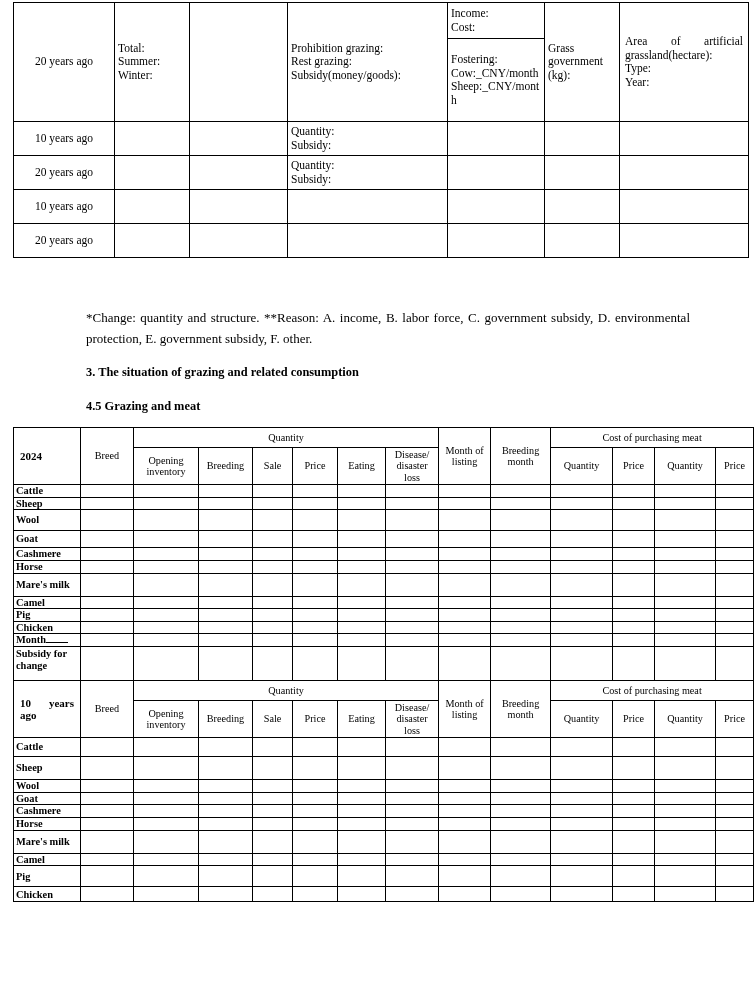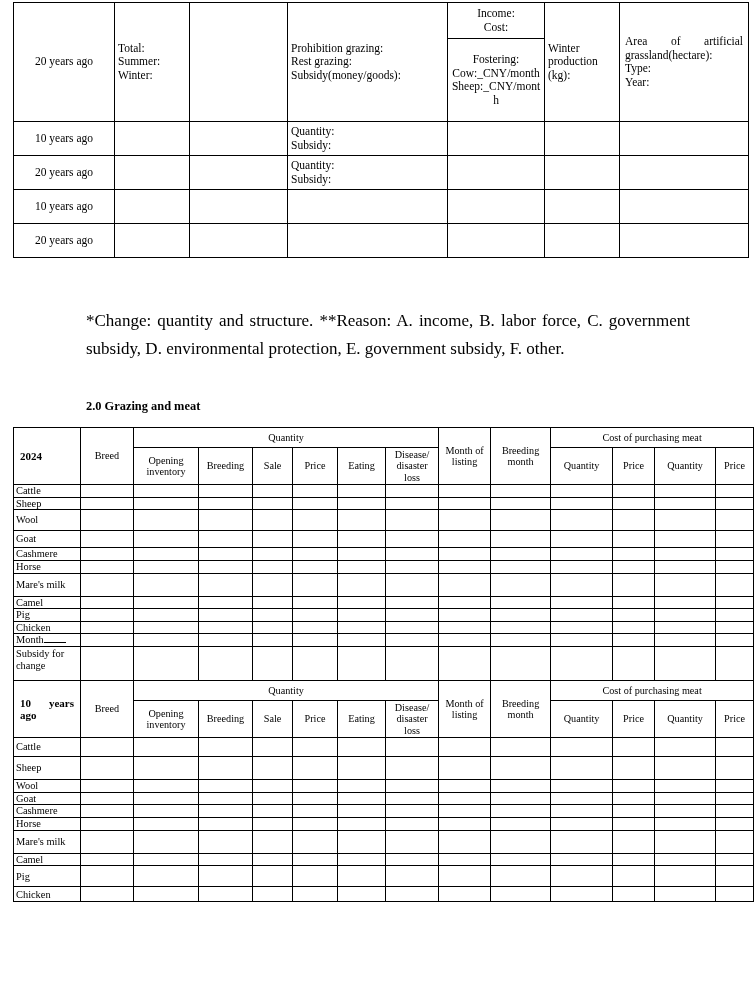--- a/index.html
+++ b/index.html
@@ -32,21 +32,21 @@
   table.doc td {
     border: 1px solid #000;
     padding: 1px 3px;
     vertical-align: middle;
     word-wrap: break-word;
     overflow: hidden;
   }
   .b  { font-weight: bold; }
   .ctr { text-align: center; }
   .lft { text-align: left; }
-  .vtop { vertical-align: top; text-align: center; }
+  .vtop { vertical-align: top; }
   .vmid { vertical-align: middle; }
   .just { text-align: justify; text-align-last: justify; }
   .nowrapish { white-space: pre-line; }
 
   
   #table1-wrap {
     position: absolute;
     left: 13px;
     top: 2px;
     width: 735px;
@@ -54,21 +54,21 @@
   #table1 { width: 735px; }
   #table1 td { height: 14px; }
   .thick-l { border-left-width: 2px; margin-top: 8px; }
   .thick-r { border-right-width: 2px; }
   .thick-t { border-top-width: 2px; }
   .thick-b { border-bottom-width: 2px; }
 
   
   .para {
     position: absolute;
-    font-size: 17px;
+    font-size: 13px;
     line-height: 1.62;
     text-align: justify;
   }
   #footnote { left: 86px; top: 307px; width: 604px; }
   #head3    { left: 86px; top: 362px; width: 604px; font-weight: bold; font-size: 12.4px;}
   #head31   { left: 86px; top: 396px; width: 604px; font-weight: bold; font-size: 12.4px;}
 
   
   #table2-wrap {
     position: absolute;
@@ -80,20 +80,21 @@
   #table2 td {
     padding: 0px 2px;
     line-height: 1.12;
   }
   #table2 td.hd { text-align: center; vertical-align: middle; }
   #table2 td.rowlabel {
     text-align: left;
     vertical-align: middle;
     font-size: 10.4px;
     padding-left: 2px;
+    font-weight: bold;
   }
   #table2 td.sectlabel {
     text-align: justify;
     text-align-last: justify;
     vertical-align: middle;
     font-weight: bold;
     font-size: 11px;
     padding: 0 6px;
   }
   .underline-blank {
@@ -138,21 +139,21 @@
 Cost:</td>
             </tr>
             <tr>
               <td class="lft vtop nowrapish" style="border:0;padding:14px 3px">Fostering:
 Cow:_CNY/month
 Sheep:_CNY/month</td>
             </tr>
           </tbody>
               </table>
         </td>
-        <td class="lft vmid thick-t">Winter production (kg):</td>
+        <td class="lft vmid thick-t">Grass government (kg):</td>
         <td class="vmid thick-t thick-r just" style="padding:17px 5px">
           <span style="white-space:pre-line">Area of artificial grassland(hectare):
 Type:
 Year:</span>
         </td>
       </tr>
 
 
       <tr>
         <td class="ctr vmid thick-l" style="height:31px">10 years ago</td>
@@ -194,21 +195,22 @@
         <td class="thick-b"></td>
         <td class="thick-b"></td>
         <td class="thick-b"></td>
         <td class="thick-b thick-r"></td>
       </tr>
     </tbody>
       </table>
   </div>
 
   <div class="para" id="footnote">*Change: quantity and structure. **Reason: A. income, B. labor force, C. government subsidy, D. environmental protection, E. government subsidy, F. other.</div>
-  <div class="para" id="head31">2.0 Grazing and meat</div>
+  <div class="para" id="head3">3. The situation of grazing and related consumption</div>
+  <div class="para" id="head31">4.5 Grazing and meat</div>
 
   <div id="table2-wrap">
     <table class="doc" id="table2">
       <colgroup>
         <col style="width:67px">
         <col style="width:53px">
         <col style="width:65px">
         <col style="width:54px">
         <col style="width:40px">
         <col style="width:45px">

